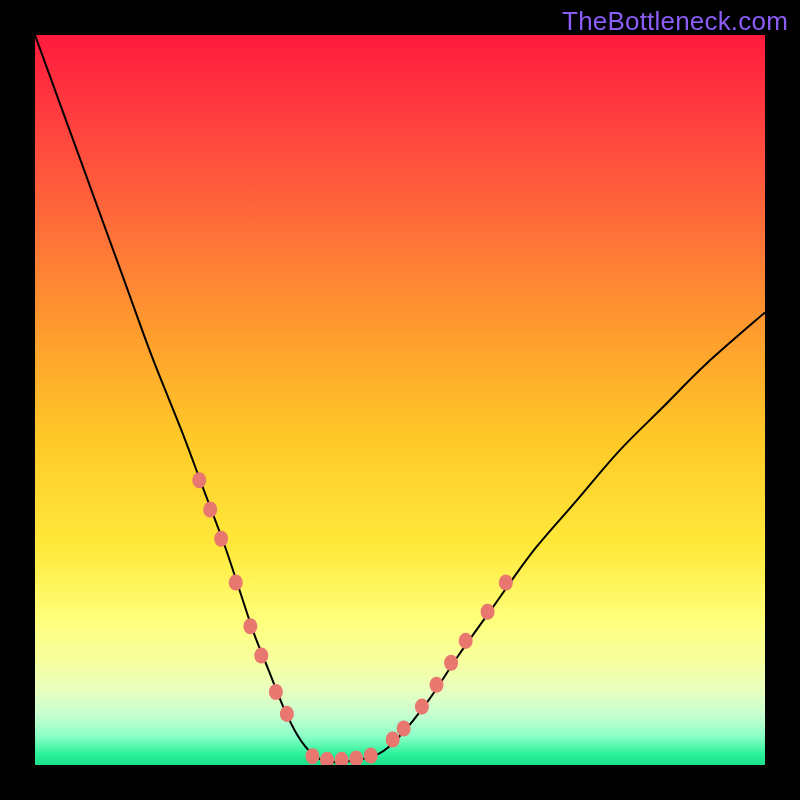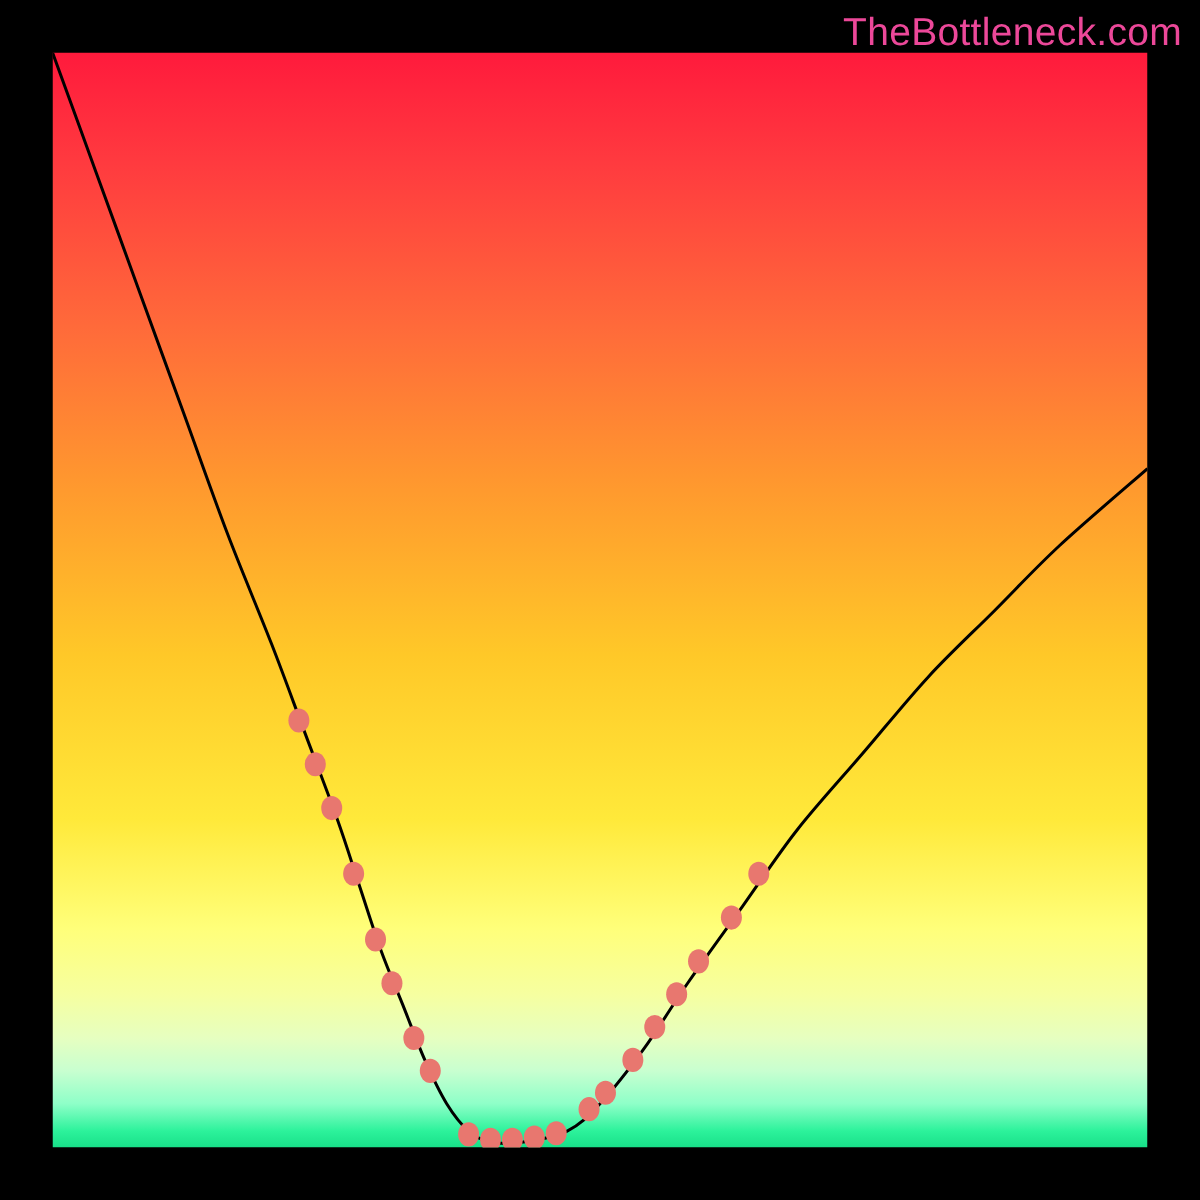--- a/index.html
+++ b/index.html
@@ -14,21 +14,21 @@
   .frame {
     position: relative;
     width: 800px;
     height: 800px;
     background: #000;
   }
   .watermark {
     position: absolute;
     top: 6px;
     right: 12px;
-    color: #ec4899;
+    color: #8b5cf6;
     font-size: 26px;
     font-weight: 400;
     letter-spacing: 0.2px;
     z-index: 10;
   }
   .plot {
     position: absolute;
     left: 35px;
     top: 35px;
     width: 730px;

